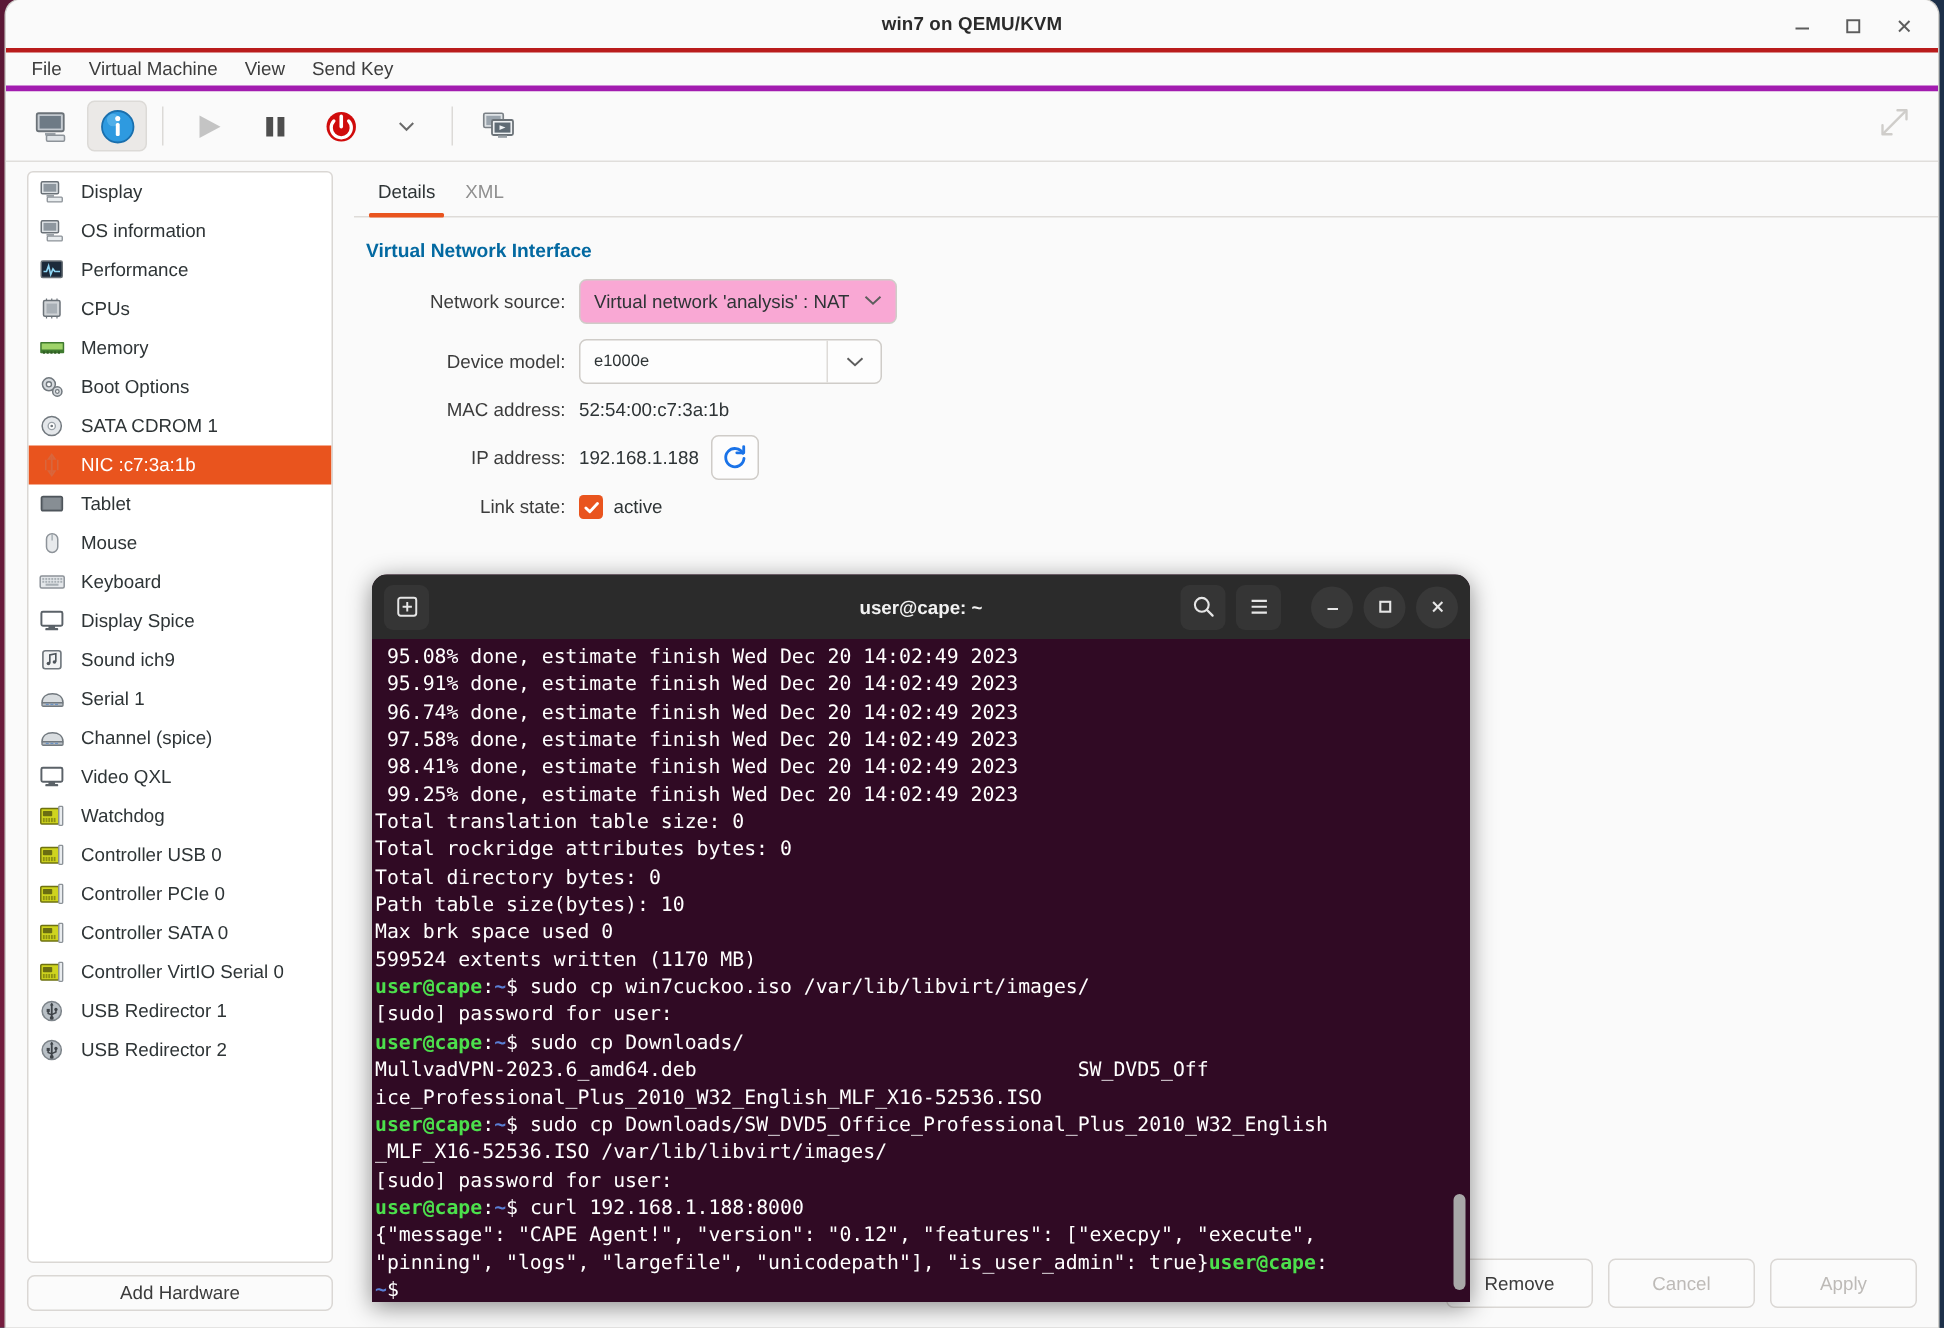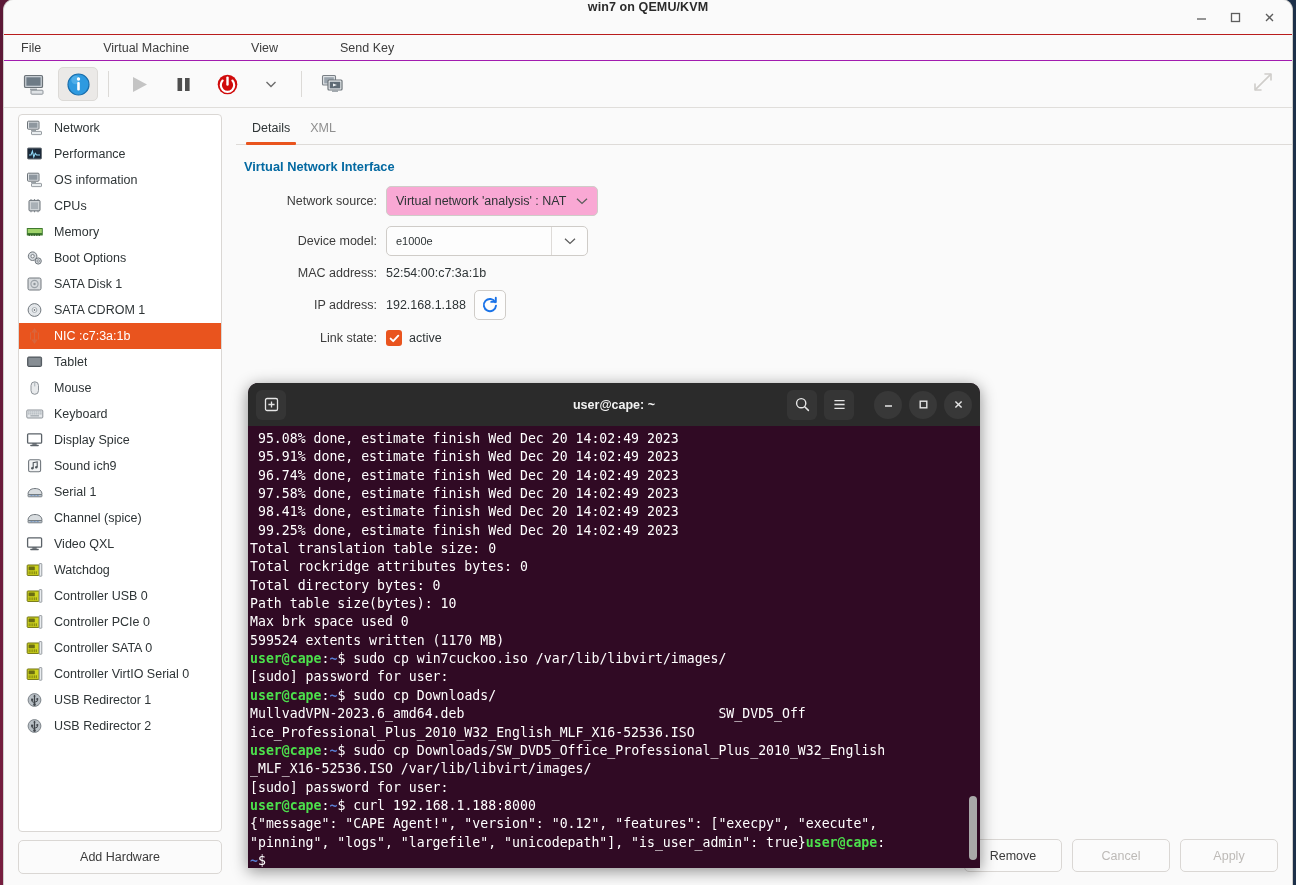--- a/index.html
+++ b/index.html
@@ -39,40 +39,40 @@
     border-radius: 10px 10px 0 0;
     overflow: hidden;
     box-shadow: 0 0 0 1px #d0cfcc;
   }
 
   
   #titlebar {
     position: relative;
     height: 35px;
     background: #fafafa;
-    border-bottom: 1px solid #b91c1c;
-    display: flex; align-items: flex-start; justify-content: center;
+    border-bottom: 3px solid #b91c1c;
+    display: flex; align-items: center; justify-content: center;
   }
   #window-title {
     font-size: 12.5px; font-weight: bold; color: #2b2b2b;
     letter-spacing: 0.1px;
   }
   .wbtns { position: absolute; right: 6px; top: 0; height: 35px; display: flex; align-items: center; }
   .wbtn {
     width: 34px; height: 28px; display: flex; align-items: center; justify-content: center;
     color: #5d5d5d; font-size: 14px; cursor: default; border-radius: 4px;
   }
   .wbtn svg { display: block; }
 
   
   #menubar {
     height: 26px;
     background: #fafafa;
-    border-bottom: 1px solid #a21caf;
-    display: flex; align-items: center; padding-left: 8px; gap: 44px;
+    border-bottom: 4px solid #a21caf;
+    display: flex; align-items: center; padding-left: 8px;
   }
   .menu-item {
     font-size: 12.5px; color: #3d3d3d; padding: 2px 9px; border-radius: 3px; cursor: default;
   }
 
   
   #toolbar {
     height: 47px; background: #fafafa;
     border-bottom: 1px solid #e0ded b;
     border-bottom: 1px solid #e0dedb;
@@ -109,21 +109,21 @@
     margin-bottom: 8px;
   }
   .hw-item {
     height: 26px; display: flex; align-items: center; gap: 9px;
     padding-left: 6px; font-size: 12.5px; color: #2e3436; cursor: default;
   }
   .hw-item.selected { background: #e9541e; color: #ffffff; }
   .hw-label { white-space: nowrap; overflow: hidden; }
   .hw-ico { width: 20px; height: 18px; flex: 0 0 20px; display:flex; align-items:center; justify-content:center;}
   #add-hardware {
-    height: 34px; margin: 0 0 10px 0;
+    height: 24px; margin: 0 0 10px 0;
     border: 1px solid #dad7d4; border-radius: 5px; background: #fbfbfb;
     display: flex; align-items: center; justify-content: center;
     font-size: 12.5px; color: #3b3b3b; cursor: default;
   }
 
   
   #details {
     flex: 1; position: relative; background: #fafafa;
     padding: 0 0 0 8px;
   }
@@ -346,41 +346,41 @@
       <div id="hw-list">
           <div class="hw-item">
             <span class="hw-ico">
               <svg width="18" height="16" viewBox="0 0 18 16">
                 <rect x="1.5" y="1.2" width="11.5" height="8" rx="0.9" fill="#dfe3e6" stroke="#6b7278" stroke-width="1"></rect>
                 <rect x="3" y="2.6" width="8.5" height="5.2" fill="#8e979f"></rect>
                 <rect x="5" y="10" width="5" height="1.2" fill="#9aa1a7"></rect>
                 <rect x="5.5" y="11.4" width="10" height="3.2" rx="0.6" fill="#e9edef" stroke="#8d9399" stroke-width="0.9"></rect>
               </svg>
             </span>
-            <span class="hw-label">Network</span>
-          </div>
-          <div class="hw-item">
-            <span class="hw-ico">
-              <svg width="18" height="16" viewBox="0 0 18 16">
-                <rect x="1.5" y="2" width="14" height="11" rx="1" fill="#1c2a3a" stroke="#6b7278" stroke-width="1"></rect>
-                <polyline points="3,9 5,9 6.4,5.2 7.8,11 9.3,7.3 10.6,9 14,9" fill="none" stroke="#8fd7f5" stroke-width="1.1"></polyline>
-              </svg>
-            </span>
-            <span class="hw-label">Performance</span>
+            <span class="hw-label">Display</span>
           </div>
           <div class="hw-item">
             <span class="hw-ico">
               <svg width="18" height="16" viewBox="0 0 18 16">
                 <rect x="1.5" y="1.2" width="11.5" height="8" rx="0.9" fill="#dfe3e6" stroke="#6b7278" stroke-width="1"></rect>
                 <rect x="3" y="2.6" width="8.5" height="5.2" fill="#8e979f"></rect>
                 <rect x="5" y="10" width="5" height="1.2" fill="#9aa1a7"></rect>
                 <rect x="5.5" y="11.4" width="10" height="3.2" rx="0.6" fill="#e9edef" stroke="#8d9399" stroke-width="0.9"></rect>
               </svg>
             </span>
             <span class="hw-label">OS information</span>
+          </div>
+          <div class="hw-item">
+            <span class="hw-ico">
+              <svg width="18" height="16" viewBox="0 0 18 16">
+                <rect x="1.5" y="2" width="14" height="11" rx="1" fill="#1c2a3a" stroke="#6b7278" stroke-width="1"></rect>
+                <polyline points="3,9 5,9 6.4,5.2 7.8,11 9.3,7.3 10.6,9 14,9" fill="none" stroke="#8fd7f5" stroke-width="1.1"></polyline>
+              </svg>
+            </span>
+            <span class="hw-label">Performance</span>
           </div>
           <div class="hw-item">
             <span class="hw-ico">
               <svg width="18" height="16" viewBox="0 0 18 16">
                 <rect x="3" y="2.4" width="11" height="10.5" rx="1" fill="#cfd3d6" stroke="#6b7278" stroke-width="1"></rect>
                 <rect x="5" y="4.4" width="7" height="6.6" fill="#a9b0b6"></rect>
                 <g stroke="#6b7278" stroke-width="0.8">
                   <line x1="5" y1="1" x2="5" y2="2.4"></line>
                   <line x1="8.5" y1="1" x2="8.5" y2="2.4"></line>
                   <line x1="12" y1="1" x2="12" y2="2.4"></line>
@@ -411,30 +411,20 @@
           <div class="hw-item">
             <span class="hw-ico">
               <svg width="18" height="16" viewBox="0 0 18 16">
                 <circle cx="6.6" cy="6.2" r="4.3" fill="#d6dade" stroke="#70777d" stroke-width="1"></circle>
                 <circle cx="6.6" cy="6.2" r="1.7" fill="#f7f8f9" stroke="#70777d" stroke-width="0.9"></circle>
                 <circle cx="12.2" cy="11" r="3.1" fill="#d6dade" stroke="#70777d" stroke-width="1"></circle>
                 <circle cx="12.2" cy="11" r="1.2" fill="#f7f8f9" stroke="#70777d" stroke-width="0.8"></circle>
               </svg>
             </span>
             <span class="hw-label">Boot Options</span>
-          </div>
-          <div class="hw-item">
-            <span class="hw-ico">
-              <svg width="18" height="16" viewBox="0 0 18 16">
-                <rect x="2" y="2" width="13" height="12" rx="1.6" fill="#d7dadd" stroke="#72797f" stroke-width="1"></rect>
-                <circle cx="8.5" cy="8" r="3.6" fill="none" stroke="#9aa1a7" stroke-width="1.1"></circle>
-                <circle cx="8.5" cy="8" r="1.2" fill="#8e959b"></circle>
-              </svg>
-            </span>
-            <span class="hw-label">SATA Disk 1</span>
           </div>
           <div class="hw-item">
             <span class="hw-ico">
               <svg width="18" height="16" viewBox="0 0 18 16">
                 <circle cx="8.5" cy="8" r="6.4" fill="#e4e7ea" stroke="#72797f" stroke-width="1"></circle>
                 <circle cx="8.5" cy="8" r="2.4" fill="#ffffff" stroke="#9aa1a7" stroke-width="0.9"></circle>
                 <circle cx="8.5" cy="8" r="0.9" fill="#6f767c"></circle>
               </svg>
             </span>
             <span class="hw-label">SATA CDROM 1</span>

